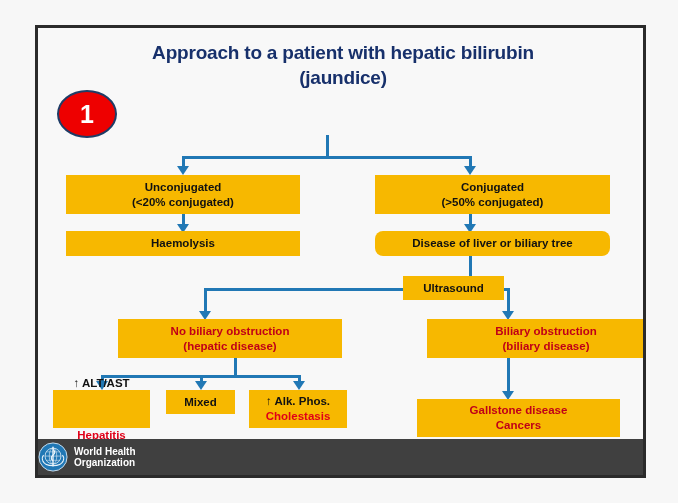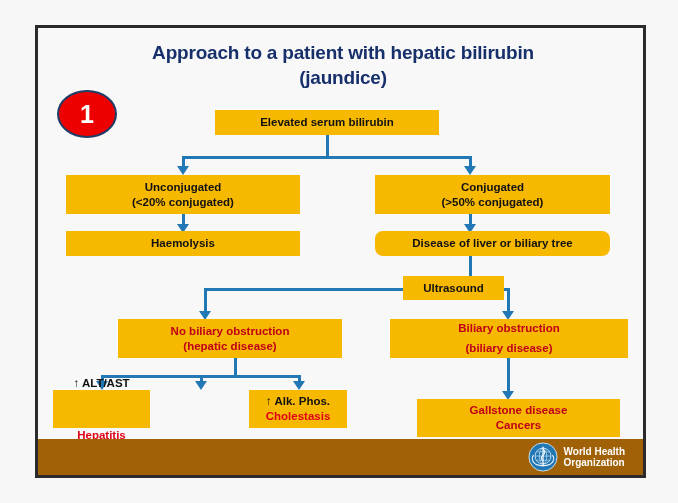--- a/index.html
+++ b/index.html
@@ -101,24 +101,24 @@
     border-top: 9px solid #2178b5;
   }
 
   
   .footer {
     position: absolute;
     left: 0;
     bottom: 0;
     width: 100%;
     height: 36px;
-    background: #a16207;
-    display: flex;
-    align-items: center;
-    justify-content: flex-end;
+    background: #404040;
+    display: flex;
+    align-items: center;
+    justify-content: flex-start;
     padding-right: 18px;
     box-sizing: border-box;
   }
   .who-logo {
     display: flex;
     align-items: center;
     gap: 6px;
   }
   .who-text {
     color: #ffffff;
@@ -172,23 +172,20 @@
     <div class="conn vline" style="left:63px; top:347px; height:8px;"></div>
     <div class="arrow" style="left:58px; top:353px;"></div>
     <div class="conn vline" style="left:162px; top:347px; height:8px;"></div>
     <div class="arrow" style="left:157px; top:353px;"></div>
     <div class="conn vline" style="left:260px; top:347px; height:8px;"></div>
     <div class="arrow" style="left:255px; top:353px;"></div>
 
     <div class="conn vline" style="left:469px; top:325px; height:42px;"></div>
     <div class="arrow" style="left:464px; top:363px;"></div>
 
-    <div class="nbox" style="left:177px; top:82px; width:224px; height:25px;">
-      <span>Elevated serum bilirubin</span>
-    </div>
 
     <div class="nbox" style="left:28px; top:147px; width:234px; height:39px;">
       <span>Unconjugated</span>
       <span class="l2">(&lt;20% conjugated)</span>
     </div>
 
     <div class="nbox" style="left:337px; top:147px; width:235px; height:39px;">
       <span>Conjugated</span>
       <span class="l2">(&gt;50% conjugated)</span>
     </div>
@@ -203,30 +200,33 @@
 
     <div class="nbox" style="left:365px; top:248px; width:101px; height:24px;">
       <span>Ultrasound</span>
     </div>
 
     <div class="nbox red" style="left:80px; top:291px; width:224px; height:39px;">
       <span>No biliary obstruction</span>
       <span class="l2">(hepatic disease)</span>
     </div>
 
-    <div class="nbox red" style="left:352px; top:291px; width:238px; height:39px;justify-content:space-between;">
+    <div class="nbox red" style="left:389px; top:291px; width:238px; height:39px;">
       <span>Biliary obstruction</span>
       <span class="l2">(biliary disease)</span>
     </div>
 
     <div class="nbox" style="left:15px; top:362px; width:97px; height:38px;gap:37px;">
       <span class="sub-black">↑ ALT/AST</span>
       <span class="sub-red">Hepatitis</span>
     </div>
 
+    <div class="nbox" style="left:128px; top:362px; width:69px; height:24px;">
+      <span>Mixed</span>
+    </div>
 
     <div class="nbox red" style="left:379px; top:371px; width:203px; height:38px;">
       <span>Gallstone disease</span>
       <span class="l2">Cancers</span>
     </div>
 
     <div class="nbox" style="left:211px; top:362px; width:98px; height:38px;">
       <span class="sub-black">↑ Alk. Phos.</span>
       <span class="sub-red">Cholestasis</span>
     </div>

